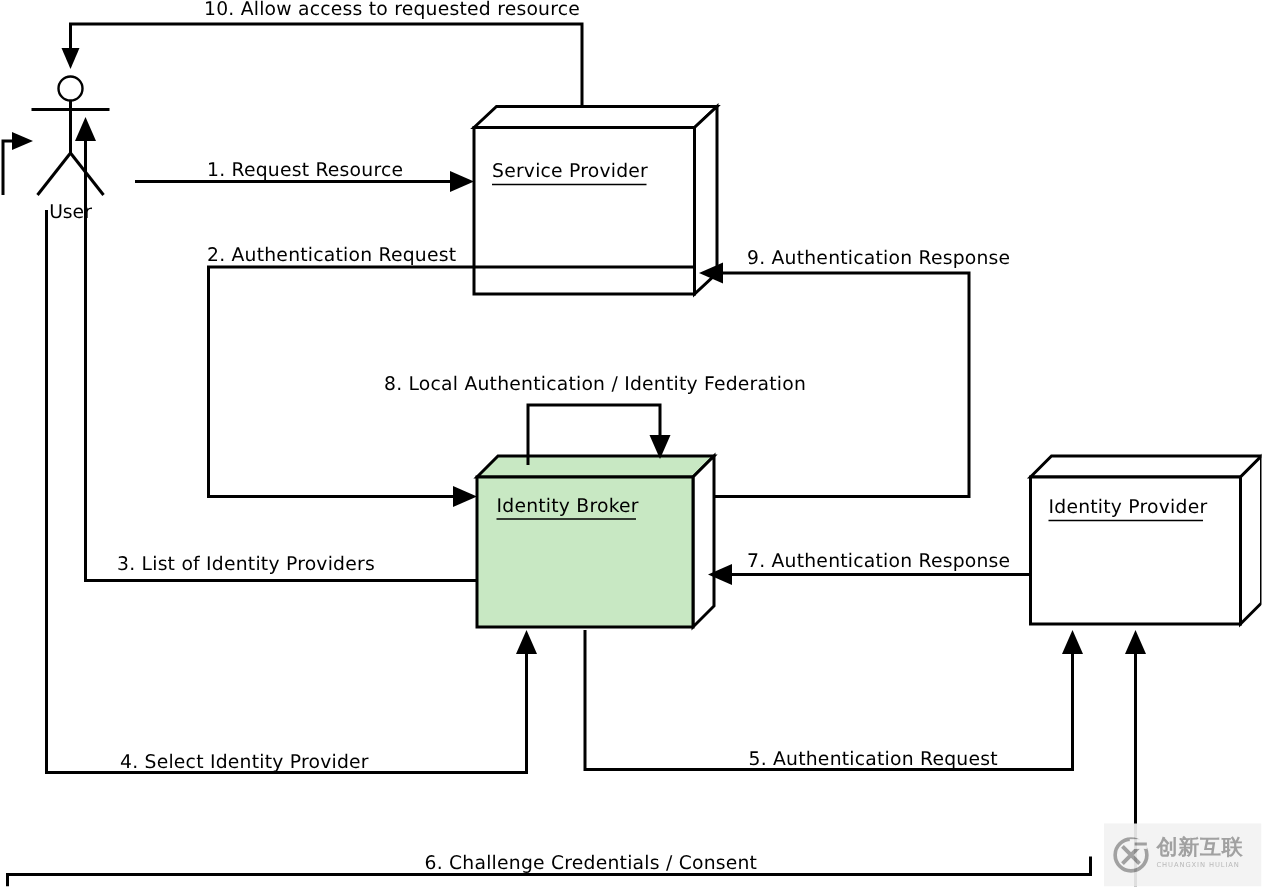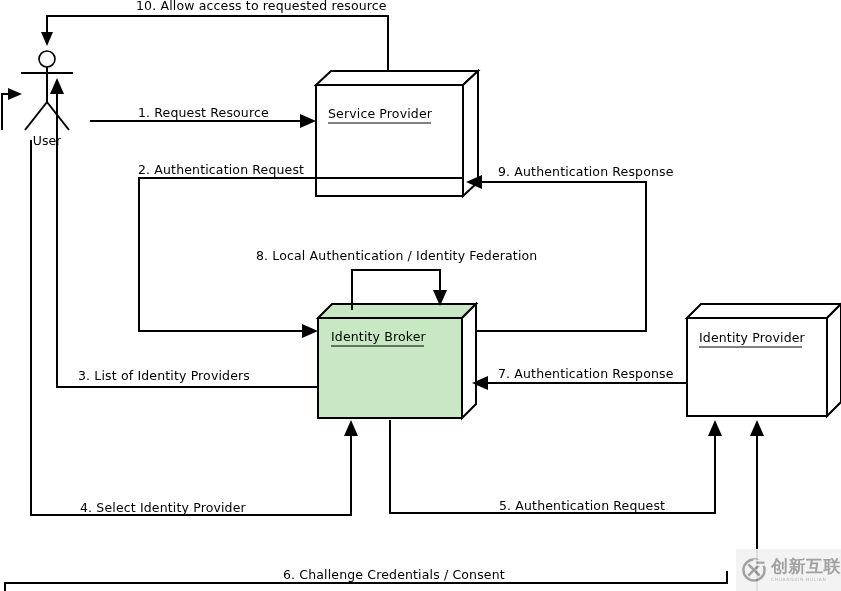--- a/index.html
+++ b/index.html
@@ -84,22 +84,22 @@
     width: 26px;
     height: 26px;
     flex: none;
   }
   .wm-text {
     display: flex;
     flex-direction: column;
     line-height: 1;
   }
   .wm-cn {
-    font-family: Liberation Sans, sans-serif;
-    font-size: 17px;
+    font-family: Liberation Mono, monospace;
+    font-size: 14px;
     font-weight: bold;
     color: #9a9a9a;
     letter-spacing: 0.5px;
   }
   .wm-py {
     font-family: "DejaVu Sans", sans-serif;
     font-size: 4.5px;
     color: #b4b4b4;
     letter-spacing: 0.6px;
     margin-top: 3px;

